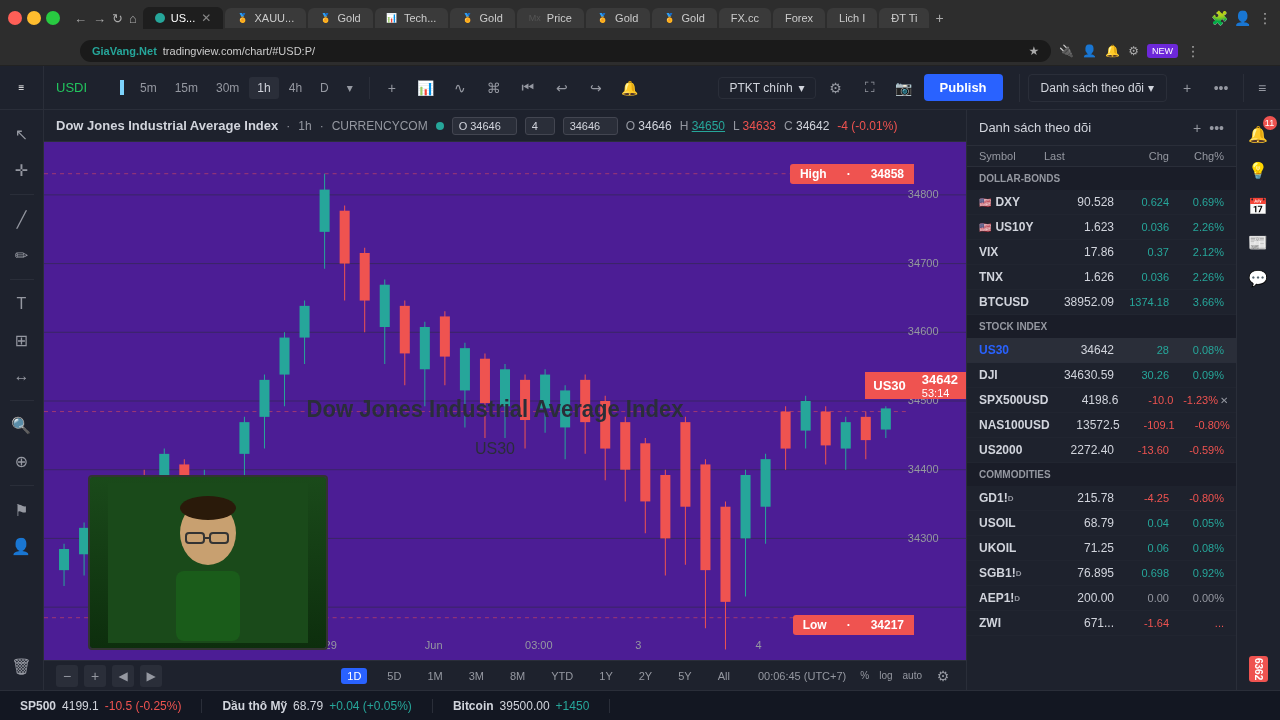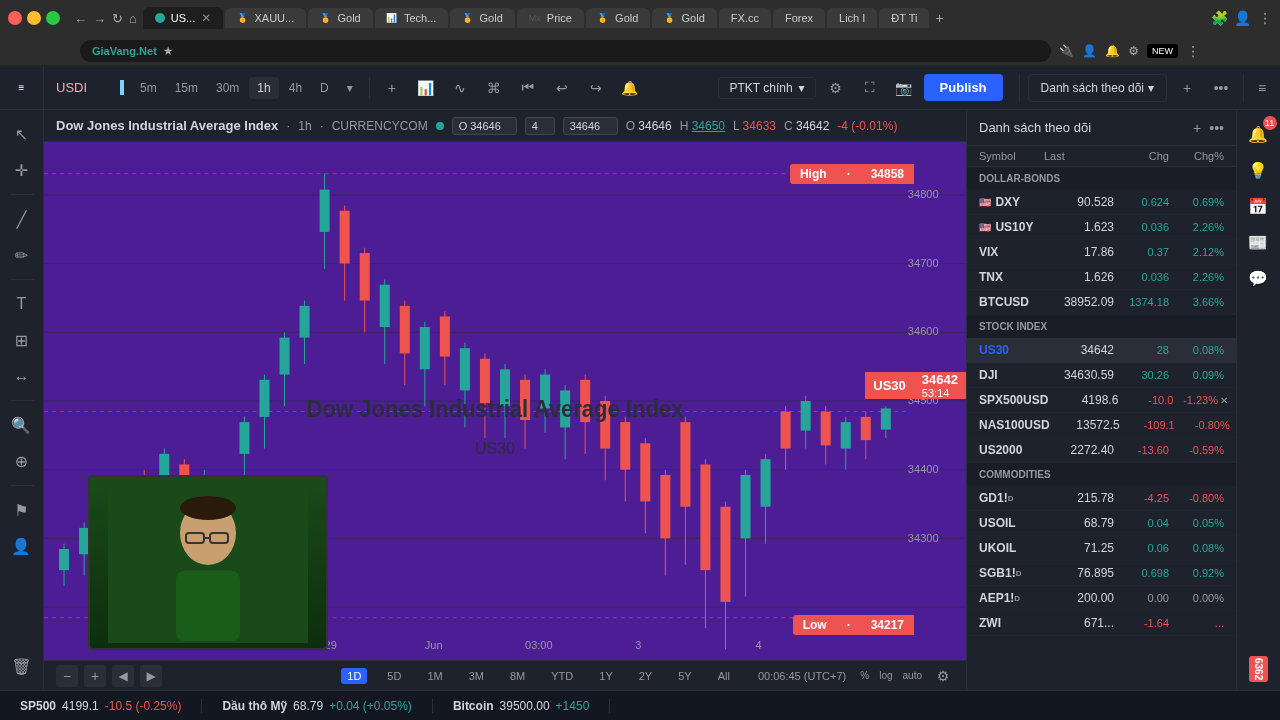--- a/index.html
+++ b/index.html
@@ -13,21 +13,21 @@
     .tab-close { color: #888; font-size: 12px; cursor: pointer; }
     .browser-btn { width: 14px; height: 14px; border-radius: 50%; border: none; cursor: pointer; }
     .browser-btn.red { background: #ff5f57; }
     .browser-btn.yellow { background: #ffbd2e; }
     .browser-btn.green { background: #28ca41; }
     .browser-icons { display: flex; gap: 6px; align-items: center; color: #aaa; font-size: 14px; }
 
     
     .tv-header { height: 44px; background: #1e222d; display: flex; align-items: center; border-bottom: 1px solid #2a2e39; }
     .tv-logo { width: 44px; height: 44px; display: flex; align-items: center; justify-content: center; font-size: 18px; color: #4a9eff; border-right: 1px solid #2a2e39; }
-    .tv-symbol { padding: 0 12px; font-size: 13px; color: #fca5a5; border-right: 4px solid #7dd3fc; min-width: 80px; }
+    .tv-symbol { padding: 0 12px; font-size: 13px; color: #22c55e; border-right: 4px solid #7dd3fc; min-width: 80px; }
     .tv-timeframes { display: flex; align-items: center; gap: 2px; padding: 0 8px; border-right: 1px solid #2a2e39; }
     .tv-tf { padding: 4px 8px; border-radius: 3px; cursor: pointer; color: #9598a1; font-size: 12px; }
     .tv-tf.active { color: #d1d4dc; background: #2a2e39; }
     .tv-tools { display: flex; align-items: center; gap: 6px; padding: 0 8px; flex: 1; }
     .tv-tool-btn { width: 28px; height: 28px; display: flex; align-items: center; justify-content: center; border-radius: 4px; cursor: pointer; color: #9598a1; font-size: 14px; border: none; background: none; }
     .publish-btn { background: #2962ff; color: #fff; border: none; border-radius: 4px; padding: 6px 16px; cursor: pointer; font-size: 13px; font-weight: 600; margin-right: 8px; }
     .watchlist-btn { background: none; border: 1px solid #2a2e39; color: #d1d4dc; border-radius: 4px; padding: 6px 12px; cursor: pointer; font-size: 12px; display: flex; align-items: center; gap: 4px; }
 
     
     .main-content { display: flex; height: calc(720px - 36px - 44px - 30px - 30px); }
@@ -124,27 +124,28 @@
   <div class="browser-icons">
     <span style="cursor:pointer;">🧩</span>
     <span style="cursor:pointer;">👤</span>
     <span style="cursor:pointer;">⋮</span>
   </div>
 </div>
 
 <div style="height:30px;background:#2d2d2d;display:flex;align-items:center;padding:0 80px;gap:8px;border-bottom:1px solid #222;">
   <div style="display:flex;align-items:center;gap:6px;background:#1a1a1a;border-radius:20px;flex:1;padding:4px 12px;">
     <span style="color:#26a69a;font-weight:bold;font-size:11px;">GiaVang.Net</span>
+    <input type="text" style="background: none; border: none; color: rgb(204, 204, 204); font-size: 11px; flex: 1 1 0%; outline: none;" value="tradingview.com/chart/#USD:P/">
     <span style="color:#aaa;cursor:pointer;">★</span>
   </div>
   <span style="color:#aaa;cursor:pointer;font-size:12px;">🔌</span>
   <span style="color:#4a9eff;cursor:pointer;font-size:12px;">👤</span>
   <span style="color:#aaa;cursor:pointer;font-size:12px;">🔔</span>
   <span style="color:#aaa;cursor:pointer;font-size:12px;">⚙</span>
-  <span style="background:#000000;color:#fff;font-size:9px;padding:2px 5px;border-radius:3px;">NEW</span>
+  <span style="background:#6d28d9;color:#fff;font-size:9px;padding:2px 5px;border-radius:3px;">NEW</span>
   <span style="color:#aaa;cursor:pointer;font-size:14px;">⋮</span>
 </div>
 
 <div class="tv-header">
   <div class="tv-logo">
     <span style="color:#fff;font-weight:bold;font-size:10px;">≡</span>
   </div>
   <div class="tv-symbol">USDI</div>
 
   <div class="tv-timeframes">

